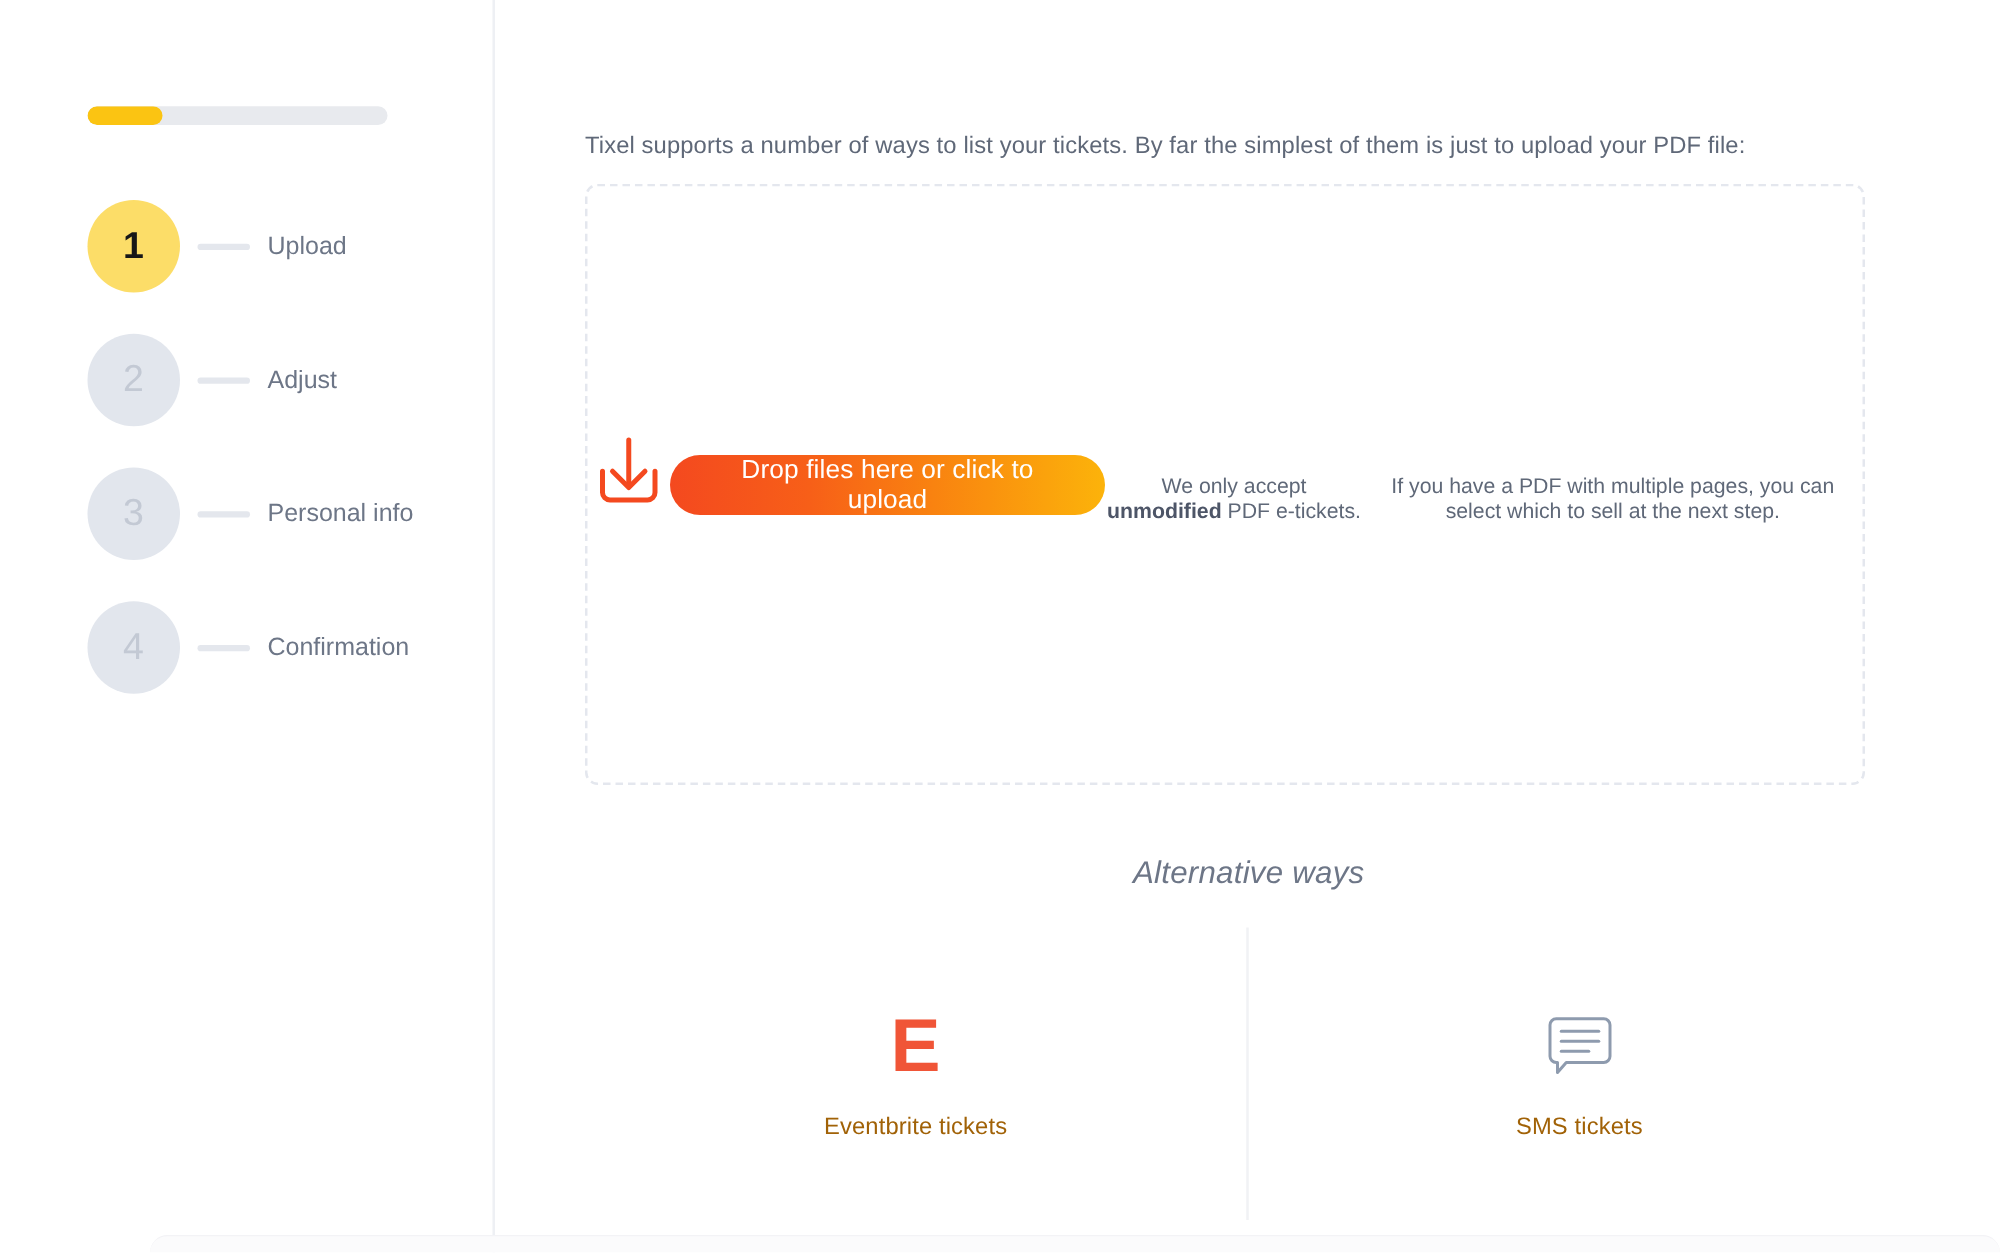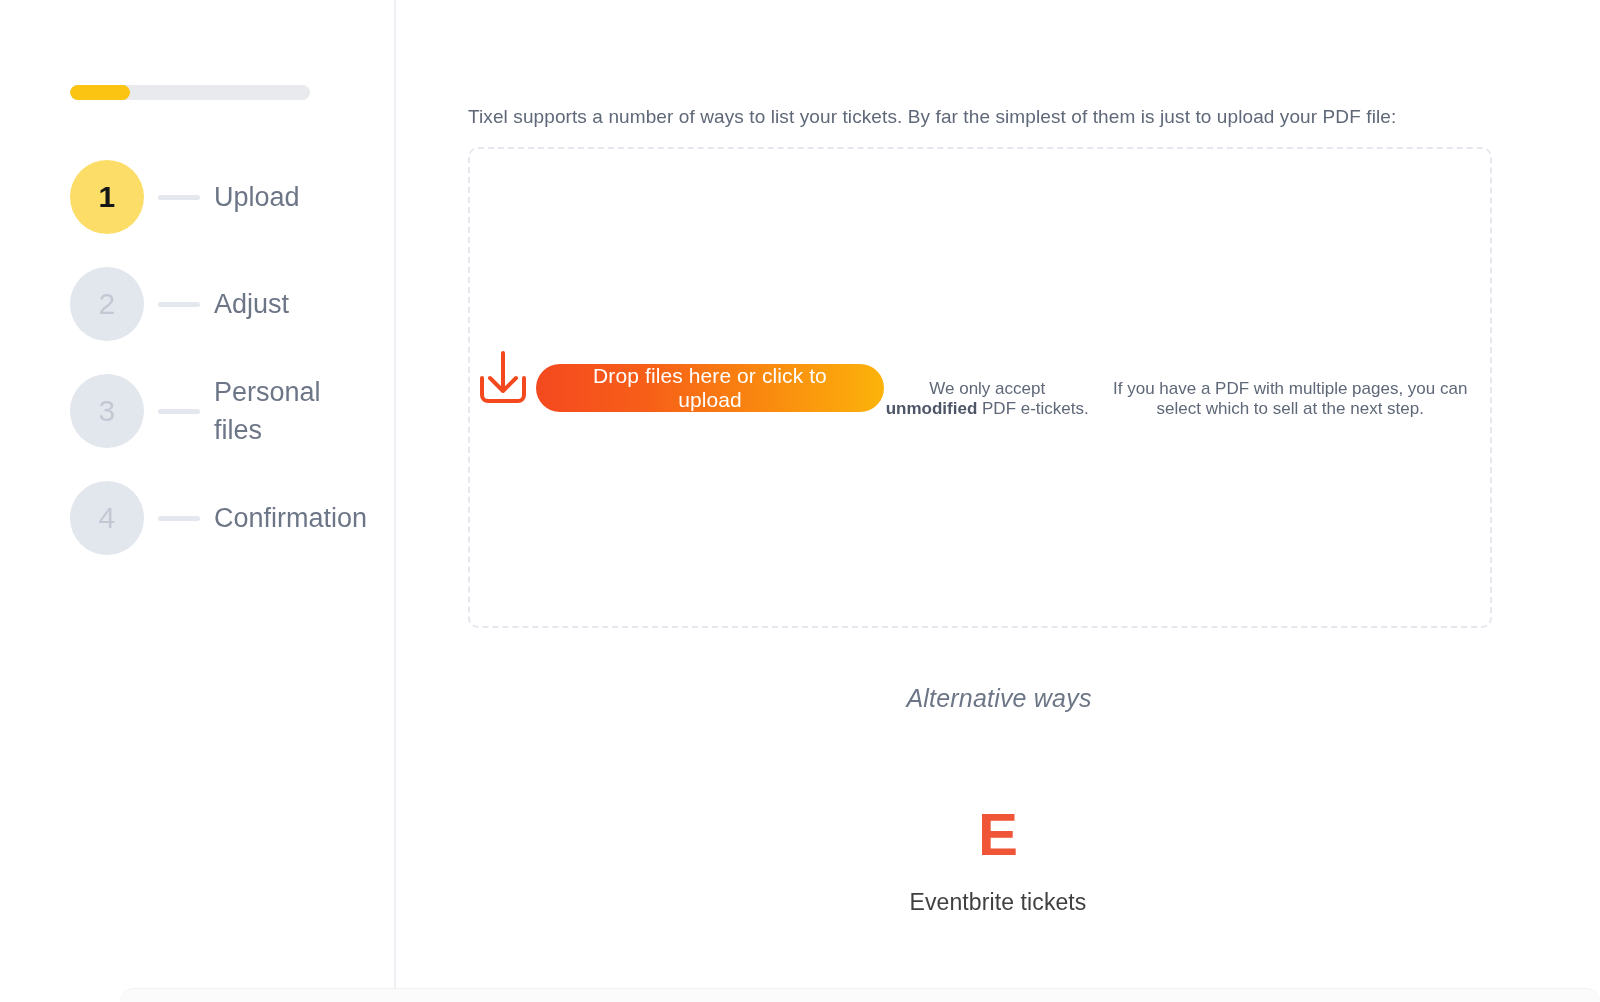--- a/index.html
+++ b/index.html
@@ -67,21 +67,21 @@
     font-weight: 700;
   }
   .step-connector {
     flex: 0 0 auto;
     width: 42px; height: 5px;
     background: #e4e7ed;
     border-radius: 3px;
     margin: 0 14px;
   }
   .step-label {
-    font-size: 27px;
+    font-size: 20px;
     color: #6d7687;
     line-height: 1.42;
     max-width: 150px;
   }
 
   
   #main {
     position: absolute;
     left: 398px; top: 0;
     width: 1202px; height: 1002px;
@@ -162,22 +162,22 @@
   }
   .alt-card + .alt-card { border-left: 2px solid #f1f2f5; }
   .alt-icon {
     height: 64px;
     display: flex;
     align-items: center;
     justify-content: center;
     margin-bottom: 22px;
   }
   .alt-label {
-    font-size: 23px;
-    color: #404040;
+    font-size: 19px;
+    color: #a16207;
     letter-spacing: 0.1px;
   }
   #eventbrite-e {
     font-family: "Liberation Sans", sans-serif;
     font-size: 60px;
     font-weight: 700;
     color: #f05537;
     line-height: 0.92;
   }
   #bottom-sheet {
@@ -210,21 +210,21 @@
 
       <div class="step">
         <div class="step-circle">2</div>
         <div class="step-connector"></div>
         <div class="step-label">Adjust</div>
       </div>
 
       <div class="step">
         <div class="step-circle">3</div>
         <div class="step-connector"></div>
-        <div class="step-label">Personal files</div>
+        <div class="step-label">Personal info</div>
       </div>
 
       <div class="step">
         <div class="step-circle">4</div>
         <div class="step-connector"></div>
         <div class="step-label">Confirmation</div>
       </div>
 
     </div>
   </div>
@@ -257,19 +257,30 @@
     <div id="alt-grid">
 
       <div class="alt-card">
         <div class="alt-icon">
           <span id="eventbrite-e">E</span>
         </div>
         <div class="alt-label">Eventbrite tickets</div>
       </div>
 
 
+      <div class="alt-card">
+        <div class="alt-icon">
+          <svg width="54" height="50" viewBox="0 0 54 50" fill="none">
+            <path d="M8 3 L46 3 A5 5 0 0 1 51 8 L51 33 A5 5 0 0 1 46 38 L16 38 L9 46 L9 38 L8 38 A5 5 0 0 1 3 33 L3 8 A5 5 0 0 1 8 3 Z" stroke="#8e9bae" stroke-width="2.4" stroke-linejoin="round" fill="#ffffff"></path>
+            <path d="M12 13 L42 13" stroke="#8e9bae" stroke-width="2.4" stroke-linecap="round"></path>
+            <path d="M12 21 L42 21" stroke="#8e9bae" stroke-width="2.4" stroke-linecap="round"></path>
+            <path d="M12 29 L34 29" stroke="#8e9bae" stroke-width="2.4" stroke-linecap="round"></path>
+          </svg>
+        </div>
+        <div class="alt-label">SMS tickets</div>
+      </div>
 
     </div>
   </div>
 
   <div id="bottom-sheet"></div>
 
 </div>
 
 </body></html>

